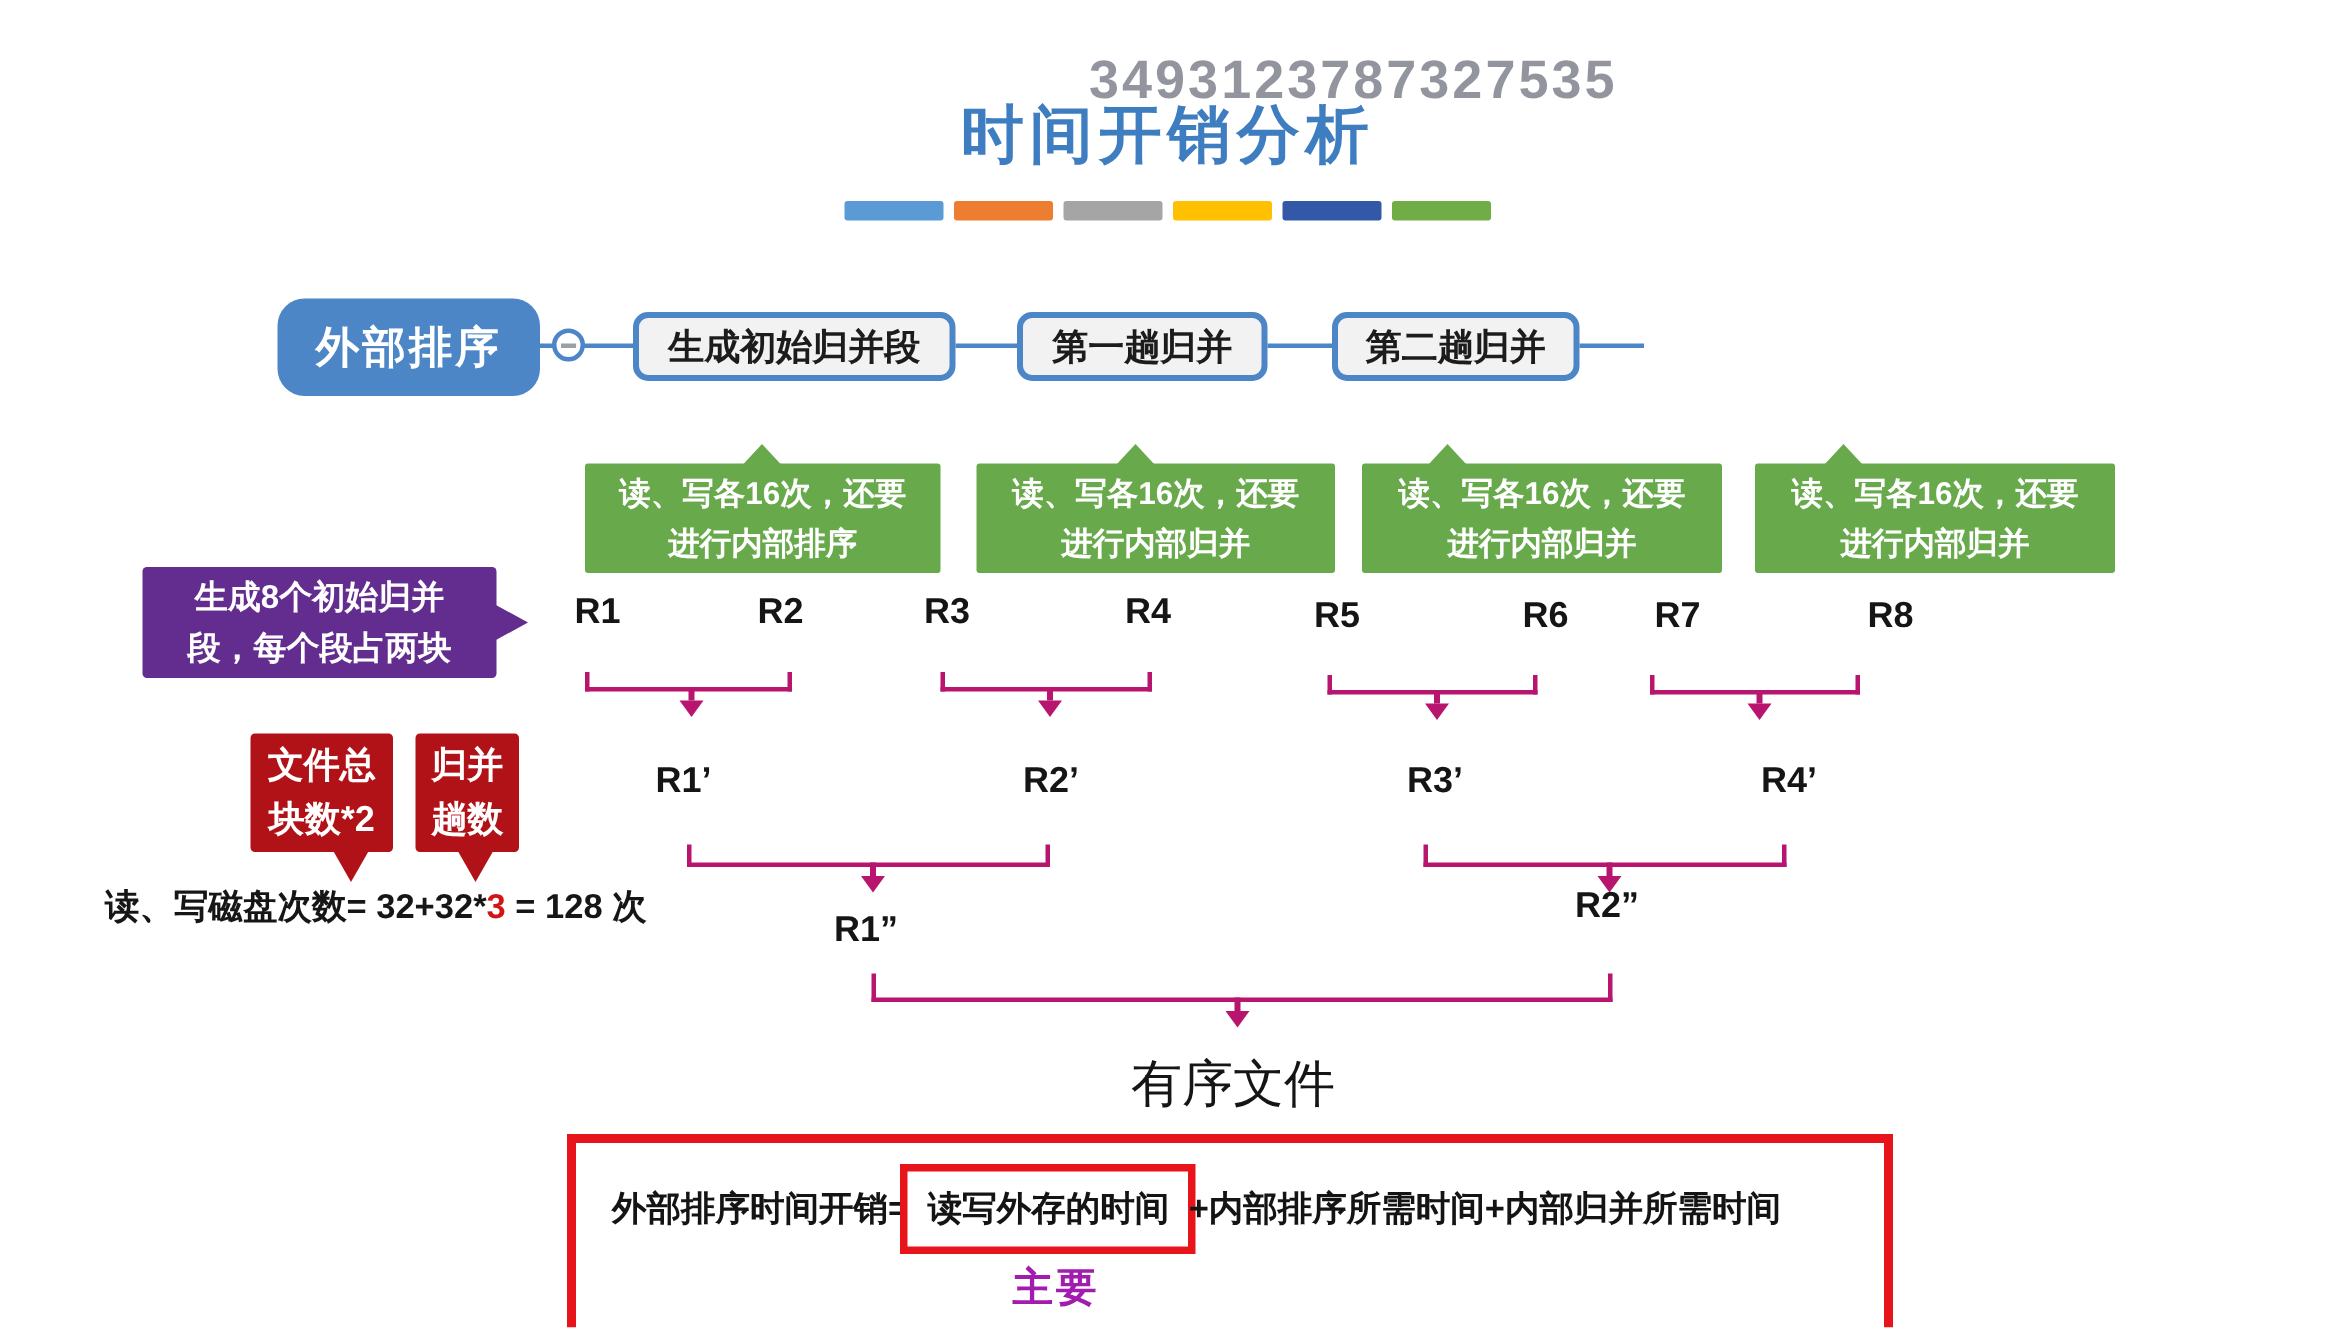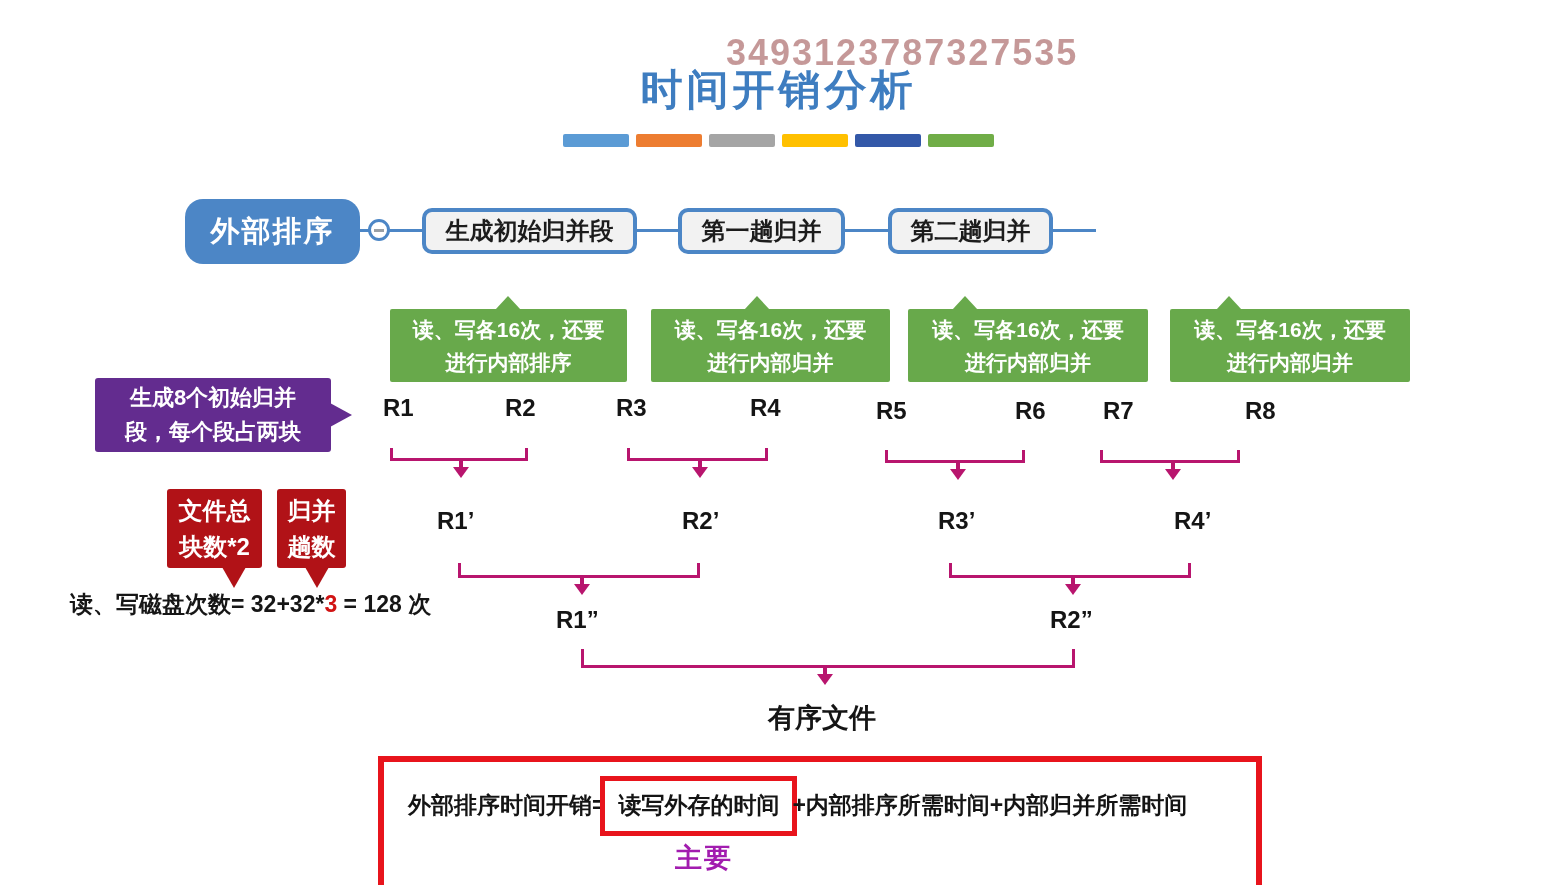--- a/index.html
+++ b/index.html
@@ -1,21 +1,21 @@
 <!DOCTYPE html>
 <html><head>
 <meta charset="utf-8">
 <style>
   html,body{margin:0;padding:0;background:#ffffff;}
   body{font-family:"Liberation Sans","DejaVu Sans",sans-serif;}
   #page{position:relative;width:1557px;height:885px;background:#ffffff;overflow:hidden;margin:0 auto;}
 
   
   .watermark{position:absolute;left:726px;top:32px;font-size:36px;font-weight:bold;
-             color:#7f1d1d;opacity:.45;letter-spacing:2px;}
+             color:#0f172a;opacity:.45;letter-spacing:2px;}
   .title{position:absolute;left:0;top:62px;width:100%;text-align:center;
          font-size:42px;font-weight:bold;color:#3e7dc0;letter-spacing:4px;}
   .divider{position:absolute;left:563px;top:134px;display:flex;gap:7px;}
   .divider .seg{width:66px;height:13px;border-radius:2px;}
 
   
   .root-box{position:absolute;left:185px;top:199px;width:175px;height:65px;border-radius:18px;
             background:#4c86c6;color:#fff;font-size:29px;font-weight:bold;
             display:flex;align-items:center;justify-content:center;letter-spacing:2px;}
   .hline{position:absolute;height:3px;background:#4c86c6;z-index:0;}
@@ -59,21 +59,21 @@
 
   
   .tlabel{position:absolute;font-size:24px;font-weight:bold;color:#151515;white-space:nowrap;}
   .bracket{position:absolute;border-left:3px solid #b8156e;border-right:3px solid #b8156e;
            border-bottom:3px solid #b8156e;box-sizing:border-box;}
   .arr{position:absolute;top:100%;width:4px;height:9px;background:#b8156e;}
   .arr::after{content:"";position:absolute;top:9px;left:-6px;width:0;height:0;
               border-left:8px solid transparent;border-right:8px solid transparent;
               border-top:11px solid #b8156e;}
   .result-label{position:absolute;left:822px;top:700px;transform:translateX(-50%);
-                font-size:27px;font-weight:bold;color:#151515;white-space:nowrap;}
+                font-size:34px;font-weight:normal;color:#151515;white-space:nowrap;}
 
   
   .summary-box{position:absolute;left:378px;top:756px;width:884px;height:144px;
                border:6px solid #e8141c;box-sizing:border-box;text-align:center;}
   .summary-text{position:absolute;left:24px;top:28px;font-size:23px;font-weight:bold;
                 color:#141414;white-space:nowrap;}
   .hl-span{border:5px solid #e8141c;padding:11px 13px 13px;margin:0 -5px;}
   .summary-label{position:absolute;left:320px;top:78px;transform:translateX(-50%);
                  font-size:27px;font-weight:bold;color:#a21caf;letter-spacing:2px;}
 </style>
@@ -176,21 +176,21 @@
   <div class="tlabel" style="left:1174px;top:507px;">R4’</div>
 
   <div class="bracket" style="left:458px;top:563px;width:242px;height:15px;">
       <div class="arr" style="left:119px;"></div>
     </div>
   <div class="bracket" style="left:949px;top:563px;width:242px;height:15px;">
       <div class="arr" style="left:119px;"></div>
     </div>
 
   <div class="tlabel" style="left:556px;top:606px;">R1”</div>
-  <div class="tlabel" style="left:1050px;top:606px;">R2”</div>
+  <div class="tlabel" style="left:1050px;top:590px;">R2”</div>
 
   <div class="bracket" style="left:581px;top:649px;width:494px;height:19px;">
       <div class="arr" style="left:239px;"></div>
     </div>
 
   <div class="result-label">有序文件</div>
 
   <div class="summary-box">
     <div class="summary-text">
       <span>外部排序时间开销=</span><span class="hl-span">读写外存的时间</span><span>+内部排序所需时间+内部归并所需时间</span>

